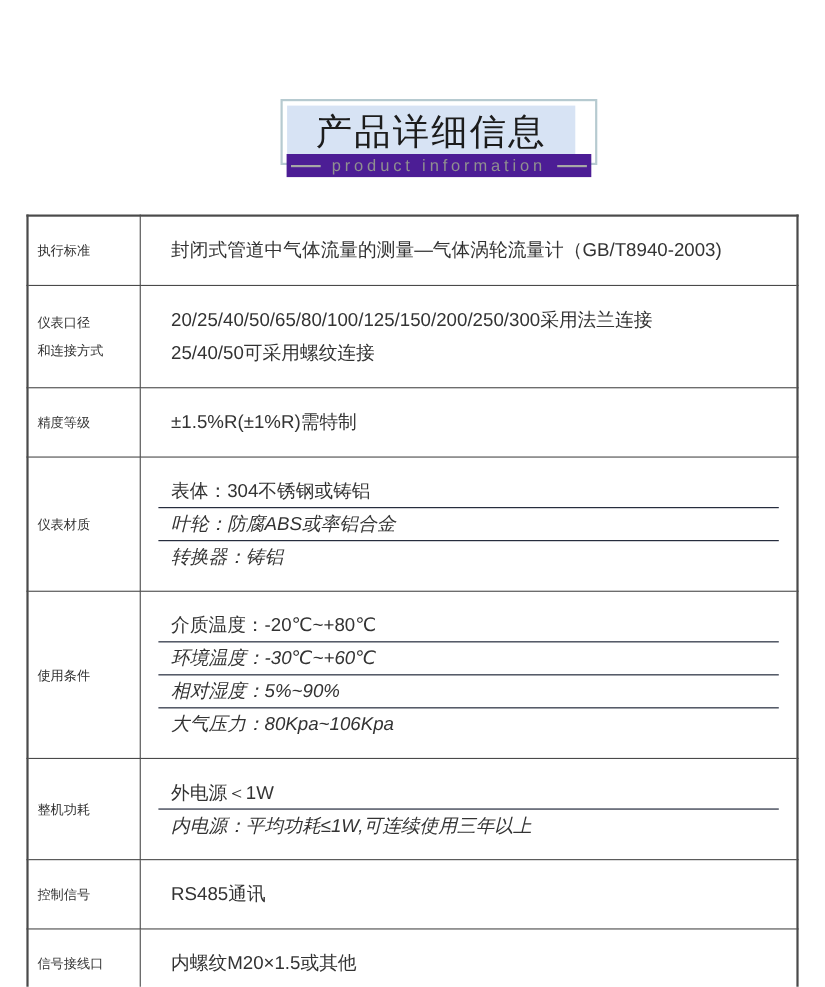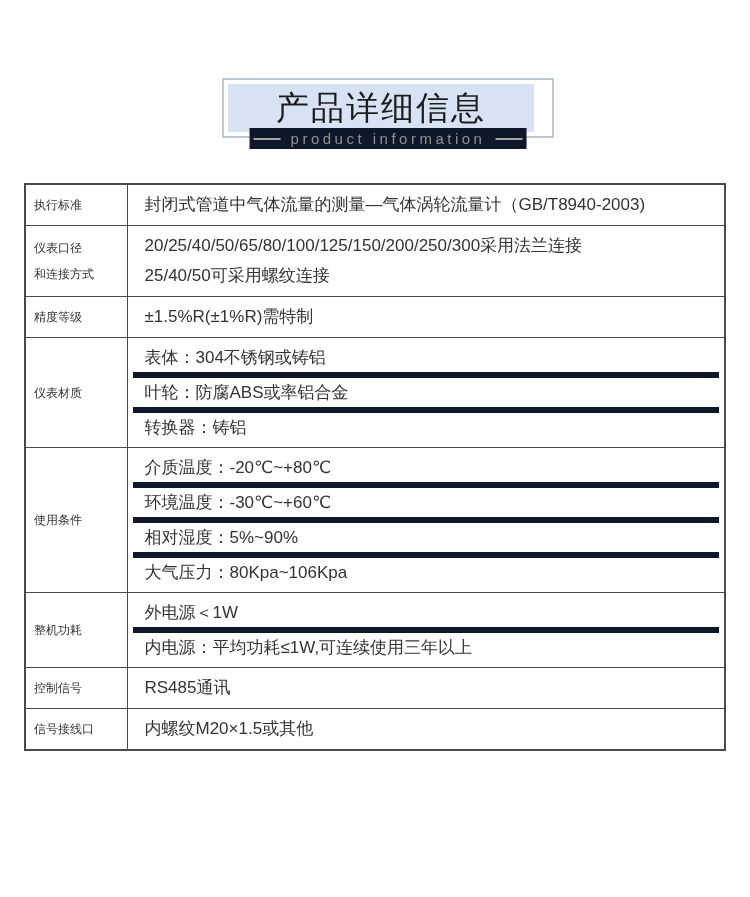--- a/index.html
+++ b/index.html
@@ -10,24 +10,24 @@
     font-family: "Liberation Sans", "DejaVu Sans", sans-serif;
     color: #333333;
     overflow: hidden;
     position: relative;
   }
 
   
   .header { padding-top: 78px; }
   .title-box {
     position: relative;
-    width: 332px;
+    width: 288px;
     height: 60px;
-    margin: 0 auto;
-    left: 13px;
+    margin: 12px auto;
+    left: 24px;
     border: 2px solid #b6cad0;
   }
   .title-bg {
     position: absolute;
     top: 4px; left: 4px; right: 18px; bottom: 4px;
     background: #d7e3f4;
     display: flex;
     align-items: center;
     justify-content: center;
   }
@@ -36,21 +36,21 @@
     font-weight: 500;
     letter-spacing: 2px;
     color: #1c1c1c;
     white-space: nowrap;
   }
   .subtitle {
     position: absolute;
     left: 50%;
     bottom: -13px;
     transform: translateX(-50%);
-    background: #0f172a;
+    background: #4c1d95;
     padding: 2px 4px;
     display: flex;
     align-items: center;
     gap: 10px;
     white-space: nowrap;
   }
   .subtitle-text {
     font-size: 15px;
     letter-spacing: 3.5px;
     color: #909090;
@@ -74,29 +74,29 @@
   td { border: 1.5px solid #4a4a4a; vertical-align: middle; }
   td.label-cell {
     width: 102px;
     padding: 3px 3px 3px 8px;
     font-size: 12px;
     line-height: 26px;
     white-space: pre-line;
     color: #333333;
   }
   td.label-cell.top { vertical-align: top; padding-top: 5px; }
-  td.value-cell { padding: 5px; }
+  td.value-cell { padding: 16px; }
   .value-line {
     font-size: 17px;
     line-height: 22px;
     padding: 4px 8px 4px 12px;
     color: #333333;
   }
   td.value-cell.divided .value-line { padding-top: 3.5px; padding-bottom: 3.5px; }
-  td.value-cell.divided .value-line + .value-line { border-top: 6px solid #0f172a; }
+  td.value-cell.divided .value-line + .value-line { border-top: 1px solid #0f172a; font-style: italic; }
 </style>
 </head>
 <body>
 
 <div class="header">
   <div class="title-box">
     <div class="title-bg">
       <div class="page-title">产品详细信息</div>
     </div>
     <div class="subtitle">

